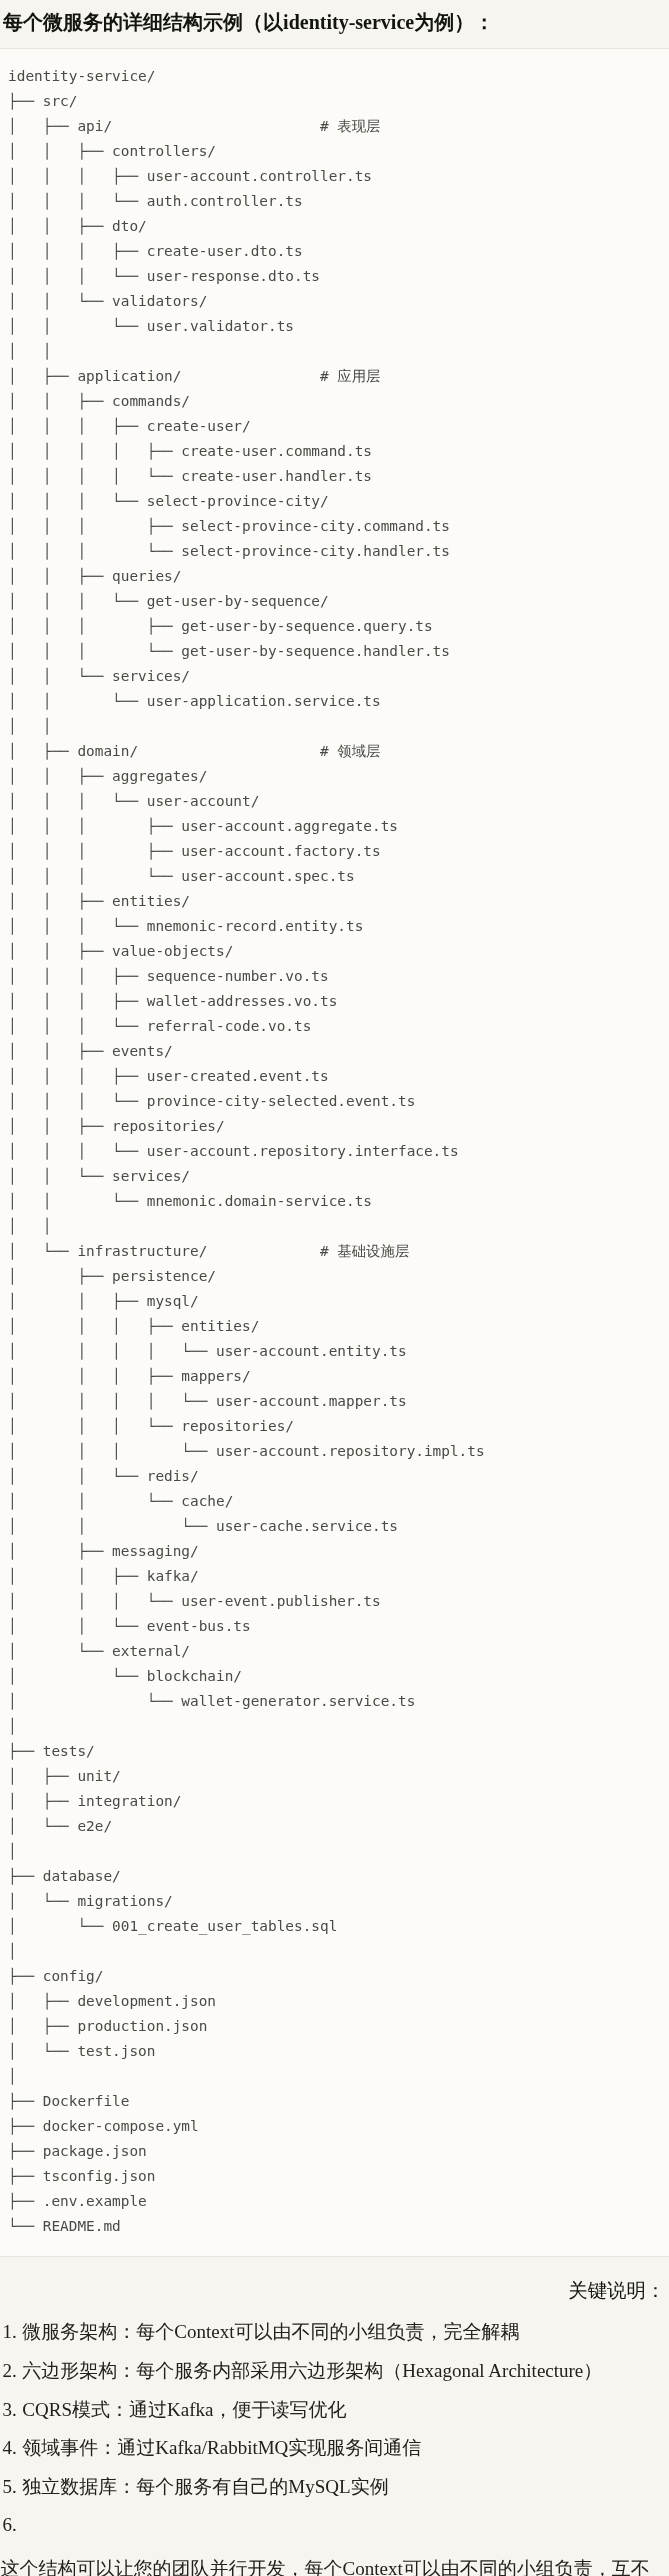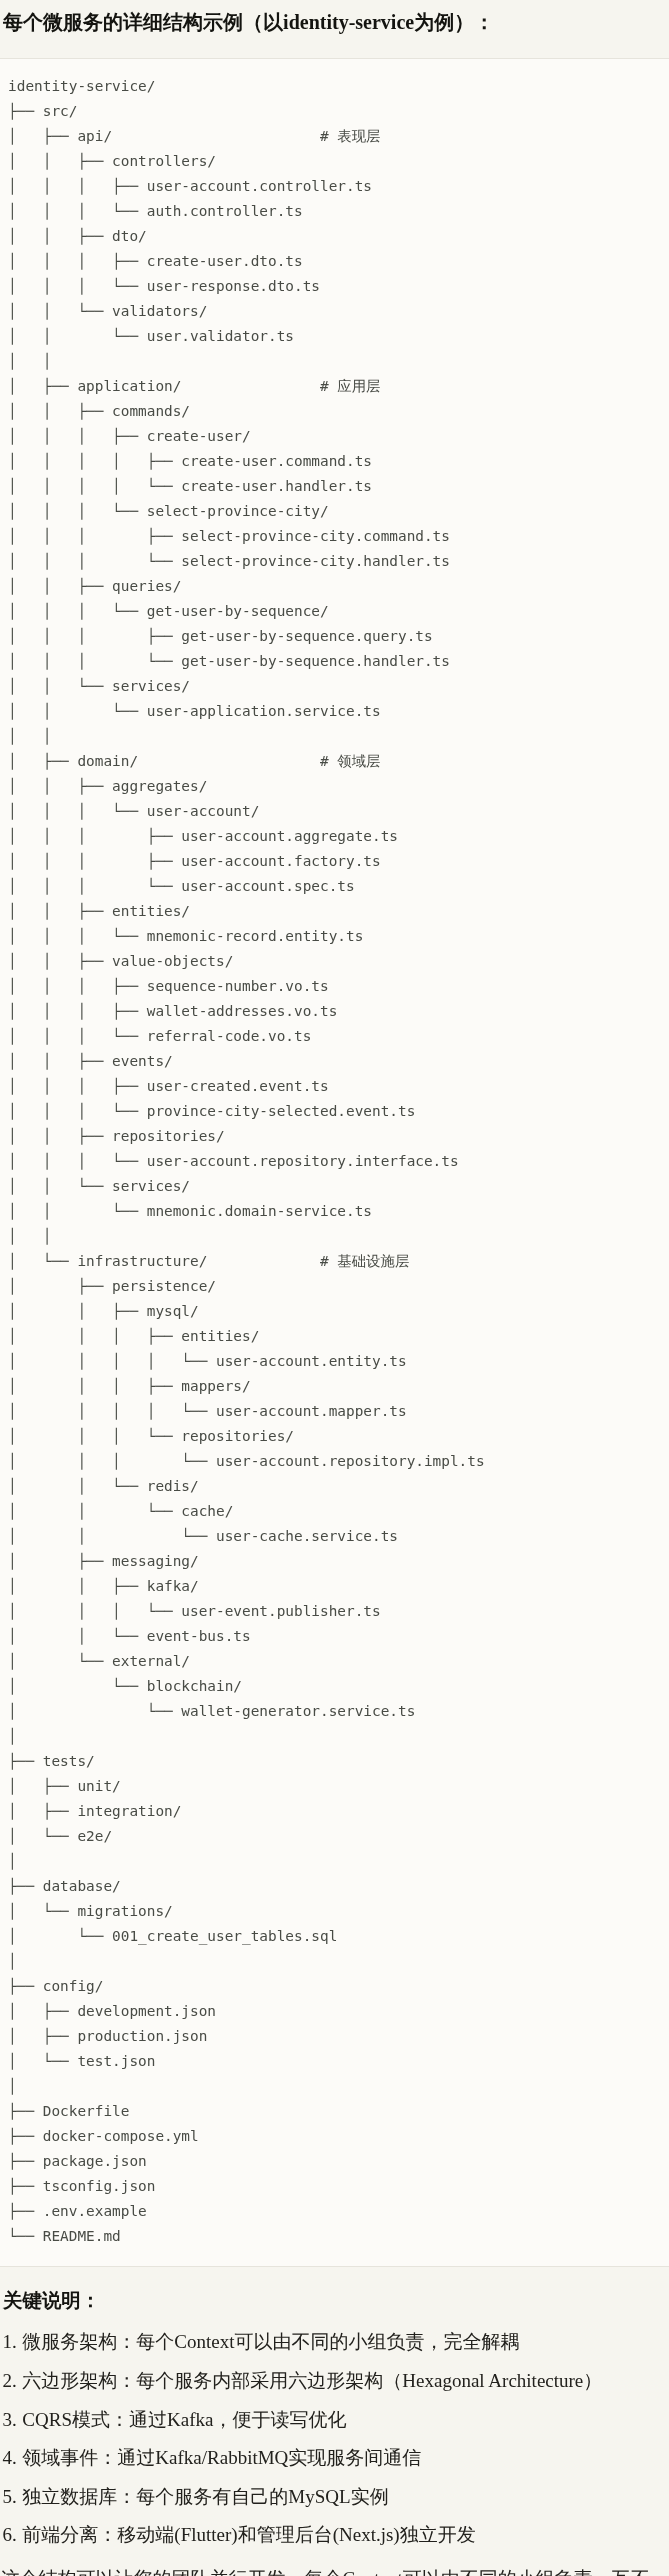--- a/index.html
+++ b/index.html
@@ -22,40 +22,41 @@
   }
   .msg{padding-top:8.8px;}
   .title{
     margin:0 3.8px 0 3.1px;
     font-size:20px;
     line-height:27.5px;
     font-weight:700;
     color:var(--title-text);
   }
   .code-block{
-    margin-top:22px;
+    margin-top:12px;
     background:var(--code-bg);
     border-top:1.3px solid var(--border);
     border-bottom:1.3px solid var(--border);
     padding:15px 8.8px 16.3px 8.1px;
   }
   pre.tree{
     margin:0;
     font-family:"DejaVu Sans Mono", monospace;
     font-size:14.4px;
     line-height:25px;
     color:var(--code-text);
     white-space:pre;
   }
   .notes-heading{
     margin:19px 3.8px 13.8px 3.1px;
     font-size:19.4px;
     line-height:29px;
-    font-weight:700;
+    font-weight:400;
     color:var(--title-text);
+    text-align:right;
   }
   ol.notes{
     list-style:none;
     margin:0;
     padding:0 3.8px 0 2.5px;
   }
   ol.notes li{
     display:flex;
     align-items:baseline;
     font-size:19px;
@@ -188,20 +189,19 @@
       <li>
         <span class="note-num">4.</span>
         <span><span class="note-label">领域事件</span><span>：通过Kafka/RabbitMQ实现服务间通信</span></span>
       </li>
       <li>
         <span class="note-num">5.</span>
         <span><span class="note-label">独立数据库</span><span>：每个服务有自己的MySQL实例</span></span>
       </li>
       <li>
         <span class="note-num">6.</span>
-        <span><span class="note-label">前端分离</span><span>：移动端(Flutter)和管理后台(Next.js)独立开发</span></span>
       </li>
     </ol>
 
   <p class="closing">这个结构可以让您的团队并行开发，每个Context可以由不同的小组负责，互不干扰。</p>
 
 </main>
 
 
 </body></html>

